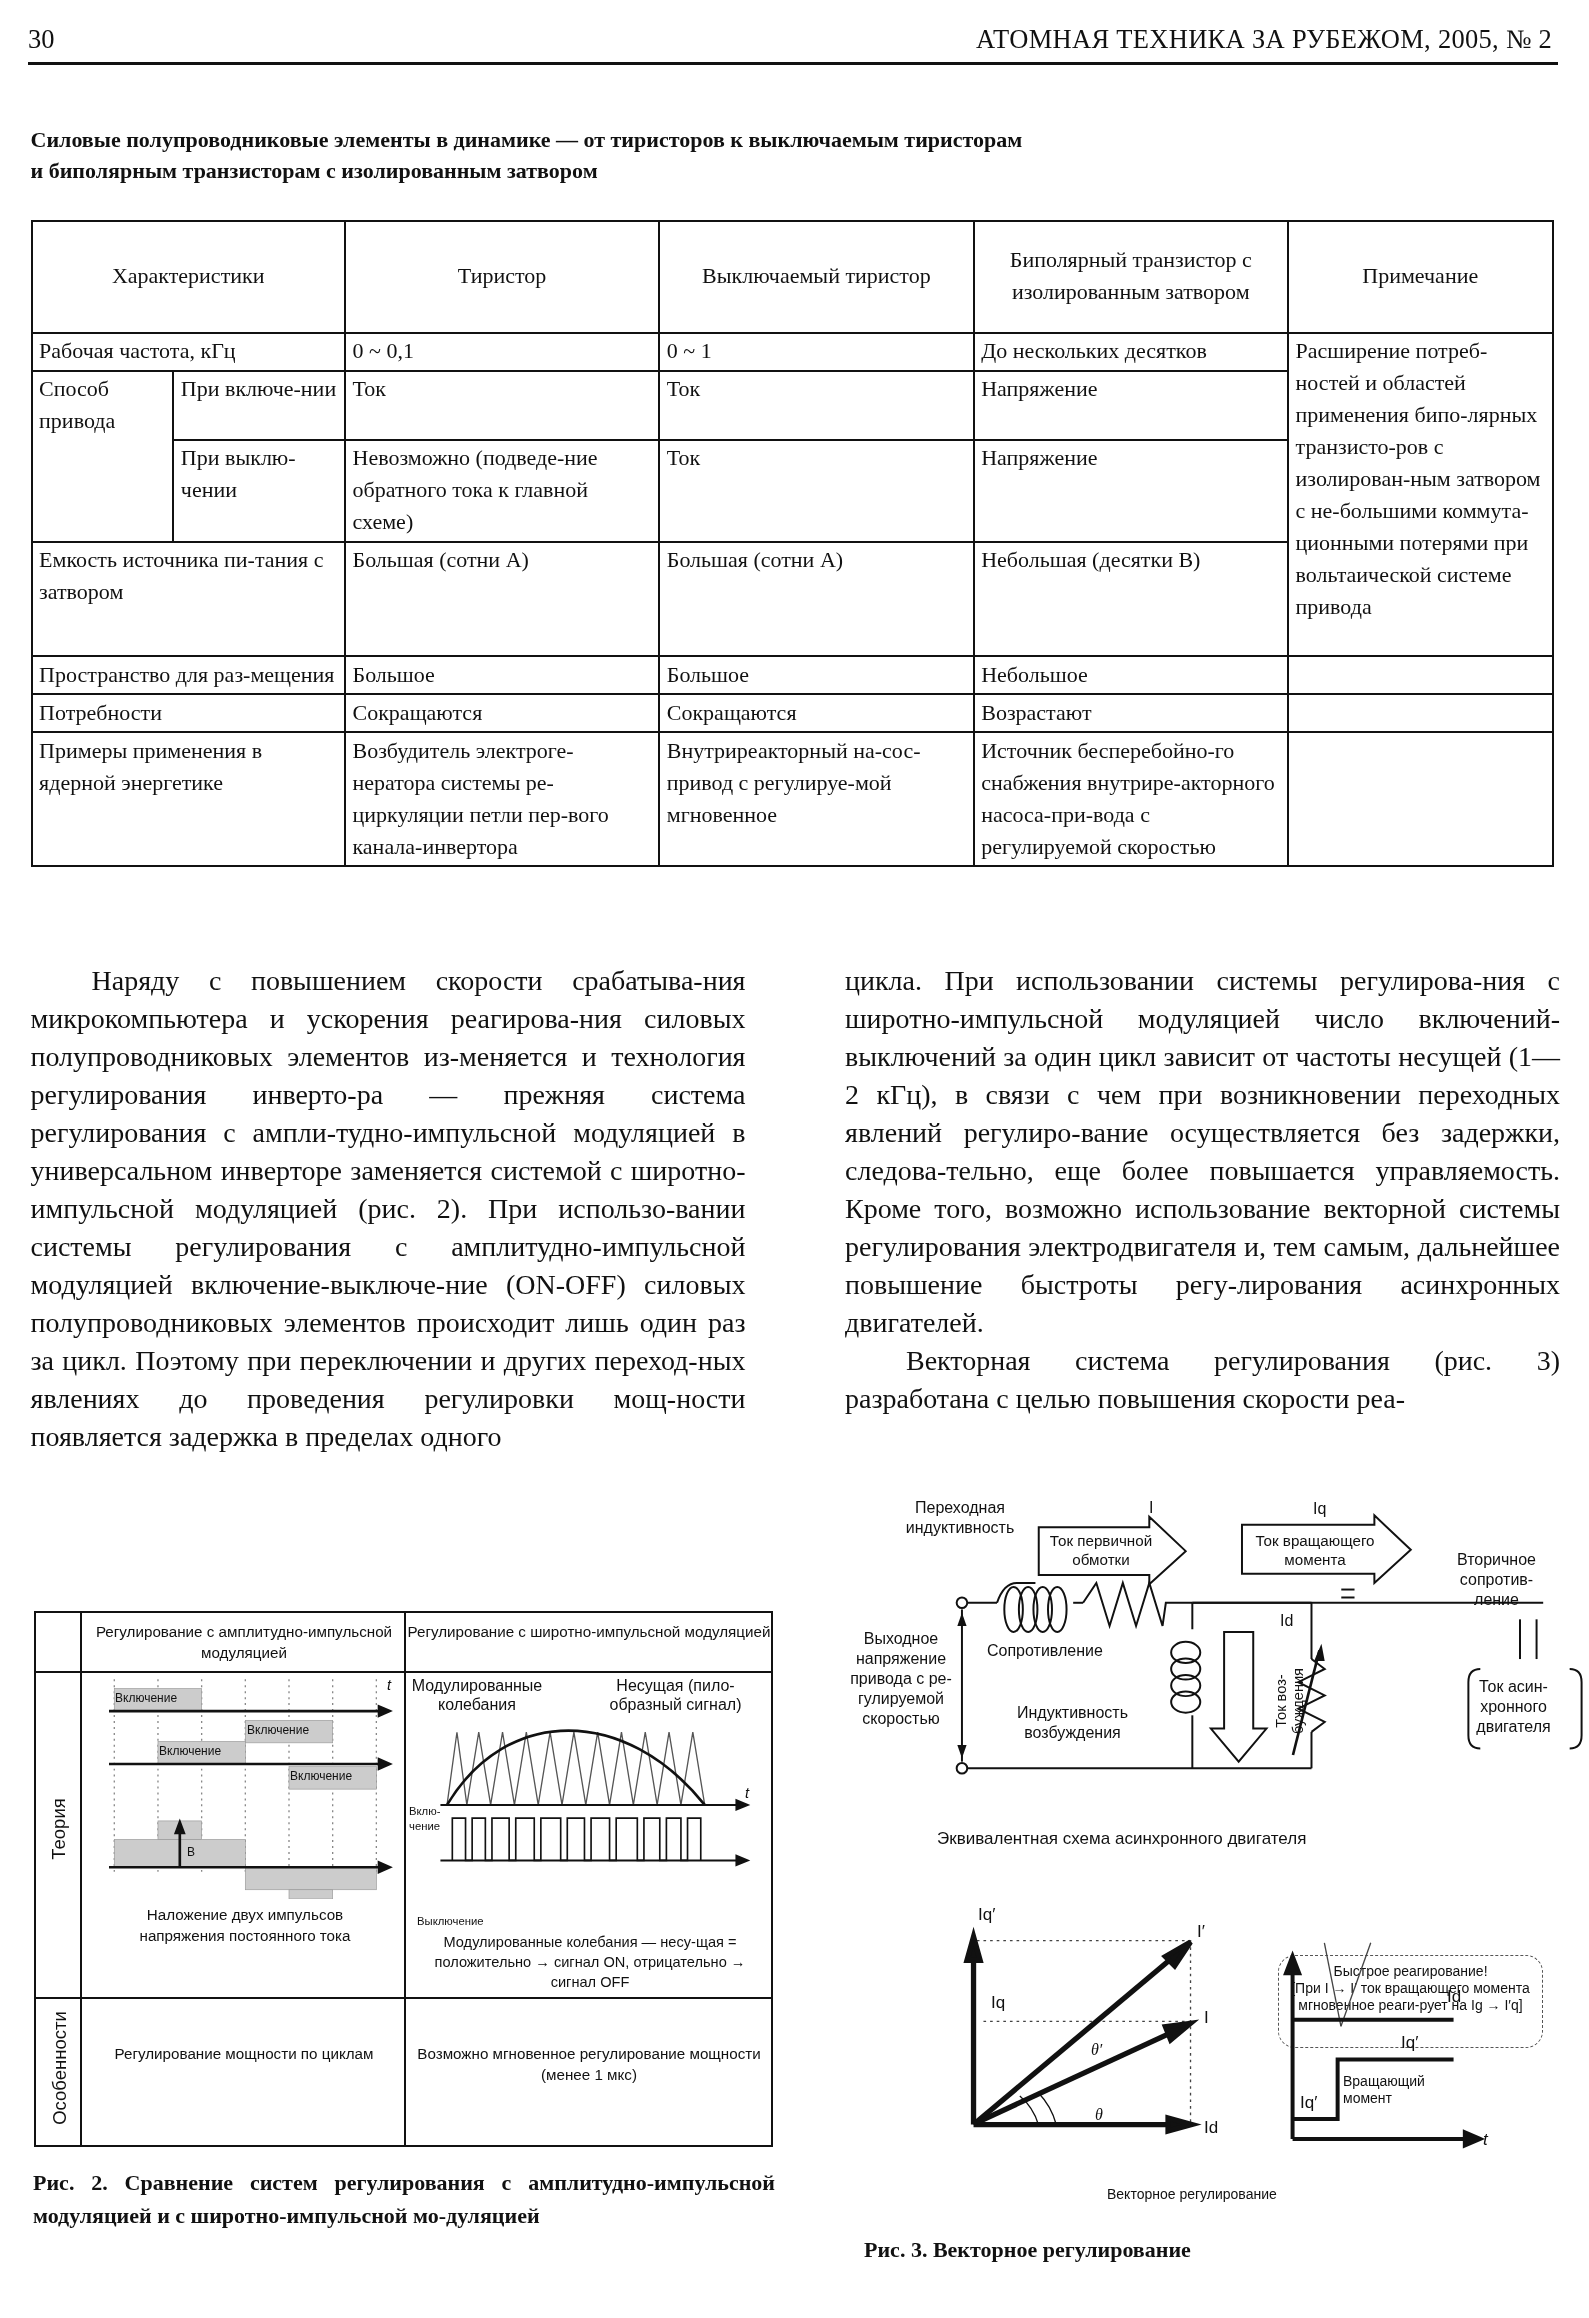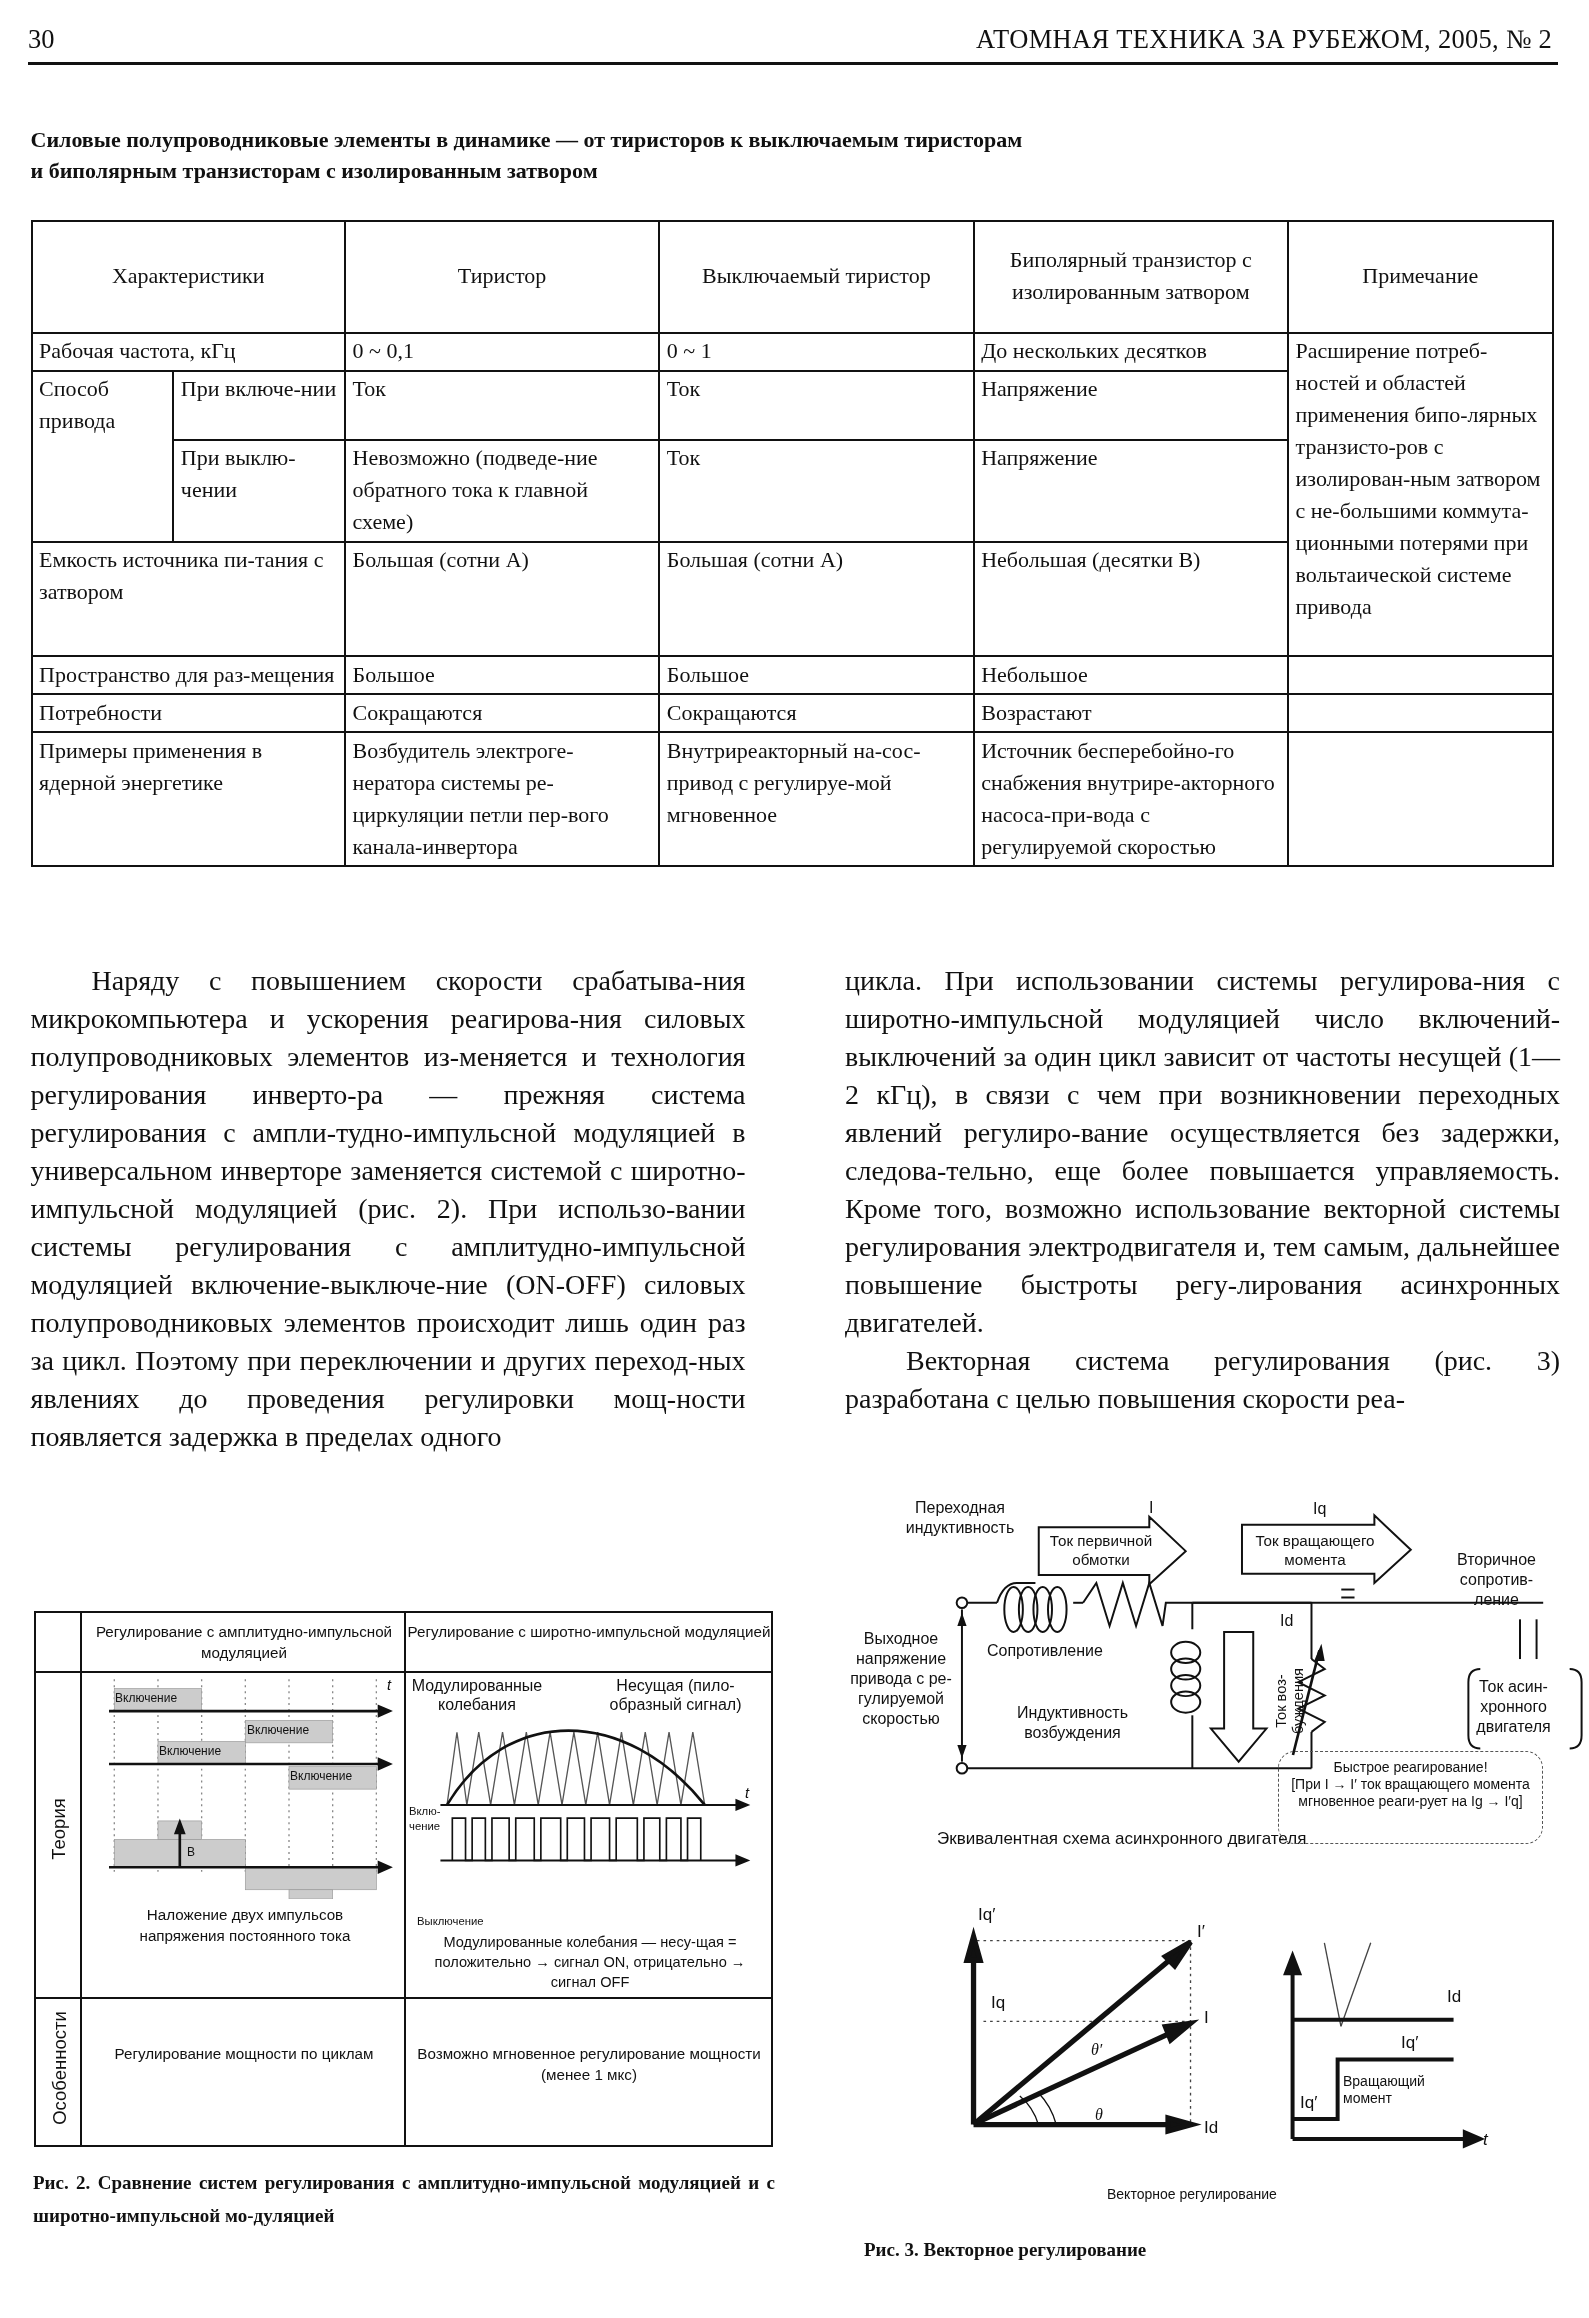--- a/index.html
+++ b/index.html
@@ -18,21 +18,21 @@
 
   .col-text { font-size:28px; line-height:38px; text-align:justify; hyphens:manual; }
   .col-text p { margin:0; text-indent:61px; }
   .col-left { left:30.5px; top:962px; width:715px; }
   .col-right { left:845px; top:962px; width:715px; }
   .col-right p.cont { text-indent:0; }
 
   .fig2 { left:34px; top:1611px; width:739px; height:536px; border:2.6px solid #111; box-sizing:border-box; font-family:"Liberation Sans","DejaVu Sans",sans-serif; }
   .fig2 .cell { position:absolute; border-color:#111; border-style:solid; border-width:0; box-sizing:border-box; text-align:center; font-size:15.2px; line-height:21px; }
   .vert { position:absolute; transform:rotate(-90deg); transform-origin:center; white-space:nowrap; font-size:18.5px; }
-  .caption { font-size:19px; font-weight:bold; line-height:33px; text-align:justify; }
+  .caption { font-size:22px; font-weight:bold; line-height:33px; text-align:justify; }
   .cap2 { left:33px; top:2166px; width:742px; }
   .cap3 { left:849px; top:2233px; width:729px;margin-left:15px; }
   .sans { font-family:"Liberation Sans","DejaVu Sans",sans-serif; }
   .fig3-lbl { font-size:16px; line-height:20px; text-align:center; }
 </style>
 </head>
 <body>
 
 <div class="abs hdr-num">30</div>
 <div class="abs hdr-journal">АТОМНАЯ ТЕХНИКА ЗА РУБЕЖОМ, 2005, № 2</div>
@@ -278,21 +278,21 @@
   </g>
 </svg>
 <div class="abs sans" style="left:978px;top:1905px;font-size:17px;">Iq′</div>
 <div class="abs sans" style="left:991px;top:1993px;font-size:17px;">Iq</div>
 <div class="abs sans" style="left:1197px;top:1922px;font-size:17px;">I′</div>
 <div class="abs sans" style="left:1204px;top:2008px;font-size:17px;">I</div>
 <div class="abs" style="left:1091px;top:2041px;font-size:16px;font-style:italic;">θ′</div>
 <div class="abs" style="left:1095px;top:2106px;font-size:16px;font-style:italic;">θ</div>
 <div class="abs sans" style="left:1204px;top:2118px;font-size:17px;">Id</div>
 
-<div class="abs sans" style="left:1278px;top:1751px;width:265px;height:93px;border:1.3px dashed #555;border-radius:17px;text-align:center;font-size:14px;line-height:17px;padding-top:6.6px;box-sizing:border-box;">
+<div class="abs sans" style="left:1278px;top:1955px;width:265px;height:93px;border:1.3px dashed #555;border-radius:17px;text-align:center;font-size:14px;line-height:17px;padding-top:6.6px;box-sizing:border-box;">
   <div>Быстрое реагирование!</div>
   <div>[При I → I′ ток вращающего момента мгновенное реаги-рует на Ig → I′q]</div>
 </div>
 <svg class="abs" style="left:1278px;top:1940px;" width="265" height="219" viewBox="0 0 400 330">
   <g stroke="#444" stroke-width="2">
       <line x1="70" y1="4" x2="95" y2="130"></line>
       <line x1="140" y1="4" x2="95" y2="130"></line>
     </g>
   <g stroke="#111" stroke-width="6" fill="#111">
     <line x1="22" y1="300" x2="22" y2="40"></line>

